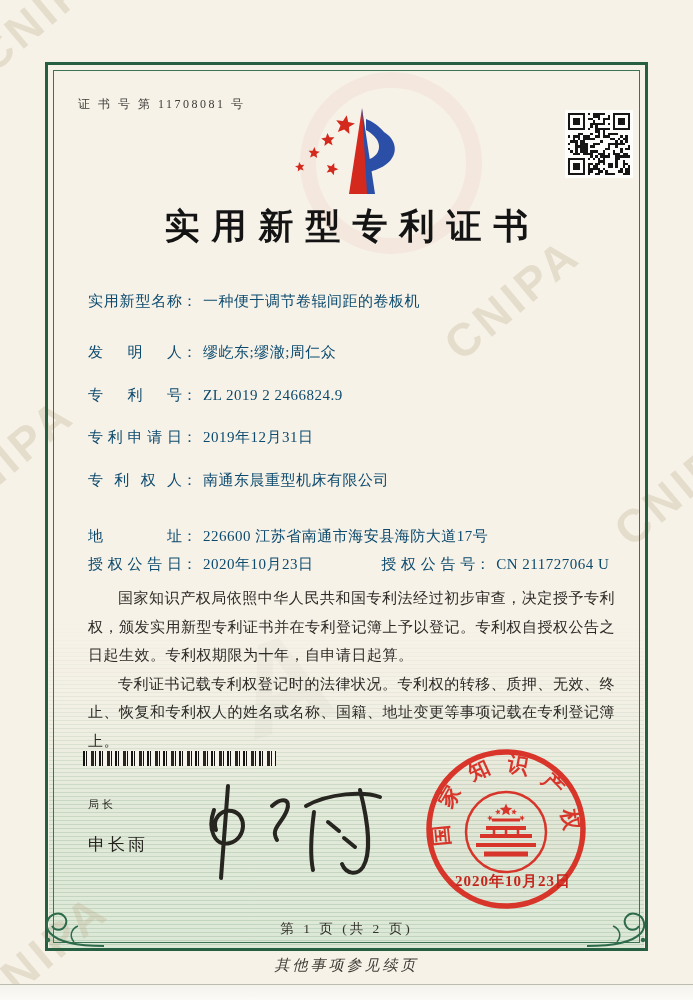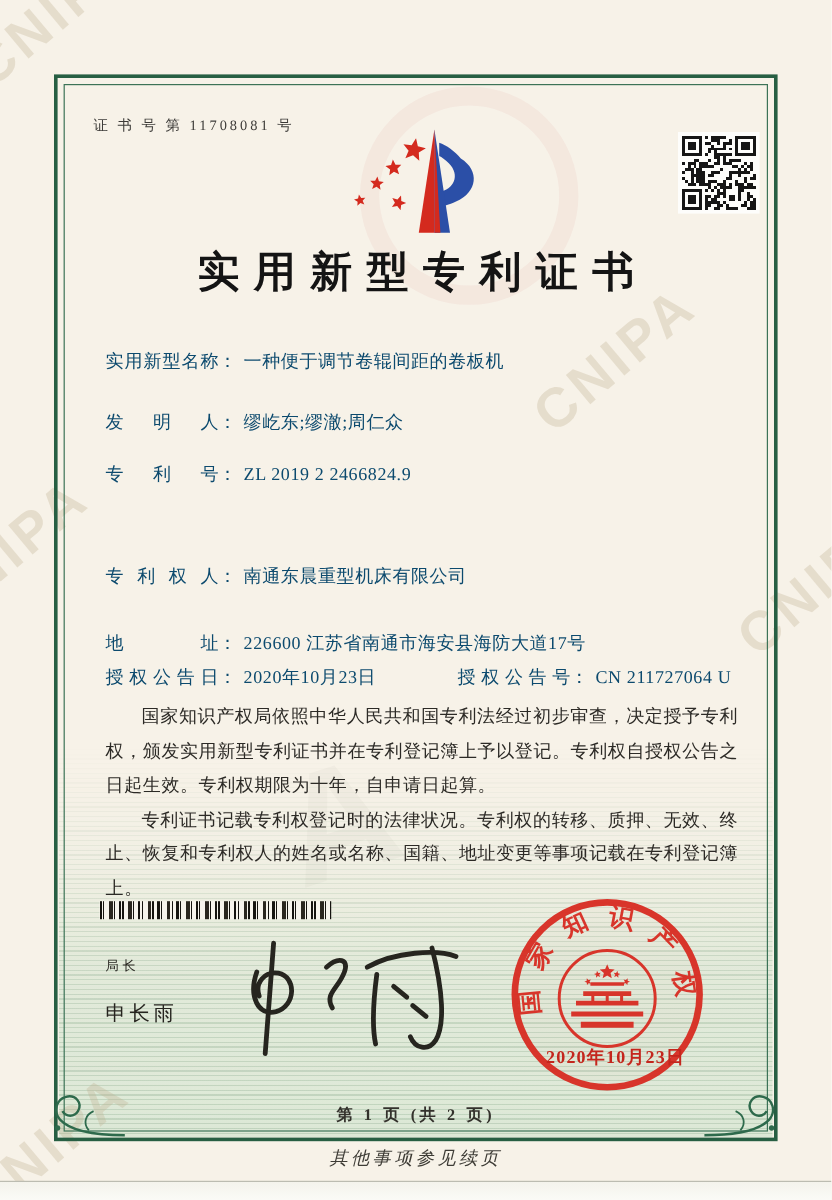--- a/index.html
+++ b/index.html
@@ -57,21 +57,21 @@
     background:repeating-linear-gradient(90deg,
       #15130f 0 2px,#f6f3ec 2px 3px,#15130f 3px 4px,#f6f3ec 4px 8px,
       #2a261f 8px 11px,#f6f3ec 11px 12px,#15130f 12px 13px,#f6f3ec 13px 16px);}
   .director-title{position:absolute; left:88px; top:797px; font-size:11px; letter-spacing:3px; color:#26241f; z-index:2;}
   .director-name{position:absolute; left:88px; top:833px; font-size:17px; letter-spacing:3px; color:#26241f; z-index:2;}
   .signature{position:absolute; left:168px; top:772px; width:224px; height:110px; z-index:2;}
   .seal{position:absolute; left:419px; top:744px; width:175px; height:175px; z-index:4; opacity:0.93;}
   .seal-date{position:absolute; left:434px; top:872px; width:158px; text-align:center; z-index:5;
     font-size:15px; font-weight:bold; color:#c4261d; letter-spacing:1px; white-space:nowrap;}
   .page-number{position:absolute; left:0; right:0; top:920px; text-align:center; z-index:2;
-    font-size:13.5px; letter-spacing:3px; color:#33312c;font-weight:bold;}
+    font-size:13.5px; letter-spacing:3px; color:#33312c;}
   .footer-note{position:absolute; left:0; right:0; top:956px; text-align:center; z-index:2;
     font-size:15px; font-style:italic; letter-spacing:3px; color:#3e3c36;}
   .page-edge{position:absolute; left:0; right:0; top:984px; height:16px; z-index:2;
     border-top:1px solid #bcbcb1; background:linear-gradient(180deg,#f4f3ec,#fbfbf7);}
 </style>
 </head>
 <body>
 
 <div class="page">
 
@@ -343,20 +343,23 @@
 
   <div class="field-row" style="top:292px;">
     <span class="field-label">实用新型名称</span><span class="field-colon">：</span><span class="field-value">一种便于调节卷辊间距的卷板机</span>
   </div>
   <div class="field-row" style="top:343px;">
     <span class="field-label">发明人</span><span class="field-colon">：</span><span class="field-value">缪屹东;缪澈;周仁众</span>
   </div>
   <div class="field-row" style="top:386px;">
     <span class="field-label">专利号</span><span class="field-colon">：</span><span class="field-value">ZL 2019 2 2466824.9</span>
   </div>
+  <div class="field-row" style="top:428px;">
+    <span class="field-label">专利申请日</span><span class="field-colon">：</span><span class="field-value">2019年12月31日</span>
+  </div>
   <div class="field-row" style="top:471px;">
     <span class="field-label">专利权人</span><span class="field-colon">：</span><span class="field-value">南通东晨重型机床有限公司</span>
   </div>
   <div class="field-row" style="top:527px;">
     <span class="field-label">地址</span><span class="field-colon">：</span><span class="field-value">226600 江苏省南通市海安县海防大道17号</span>
   </div>
   <div class="field-row" style="top:555px;">
     <span><span class="field-label">授权公告日</span><span class="field-colon">：</span><span class="field-value">2020年10月23日</span></span>
     <span class="field-pair2"><span class="field-label">授权公告号</span><span class="field-colon">：</span><span class="field-value">CN 211727064 U</span></span>
   </div>

